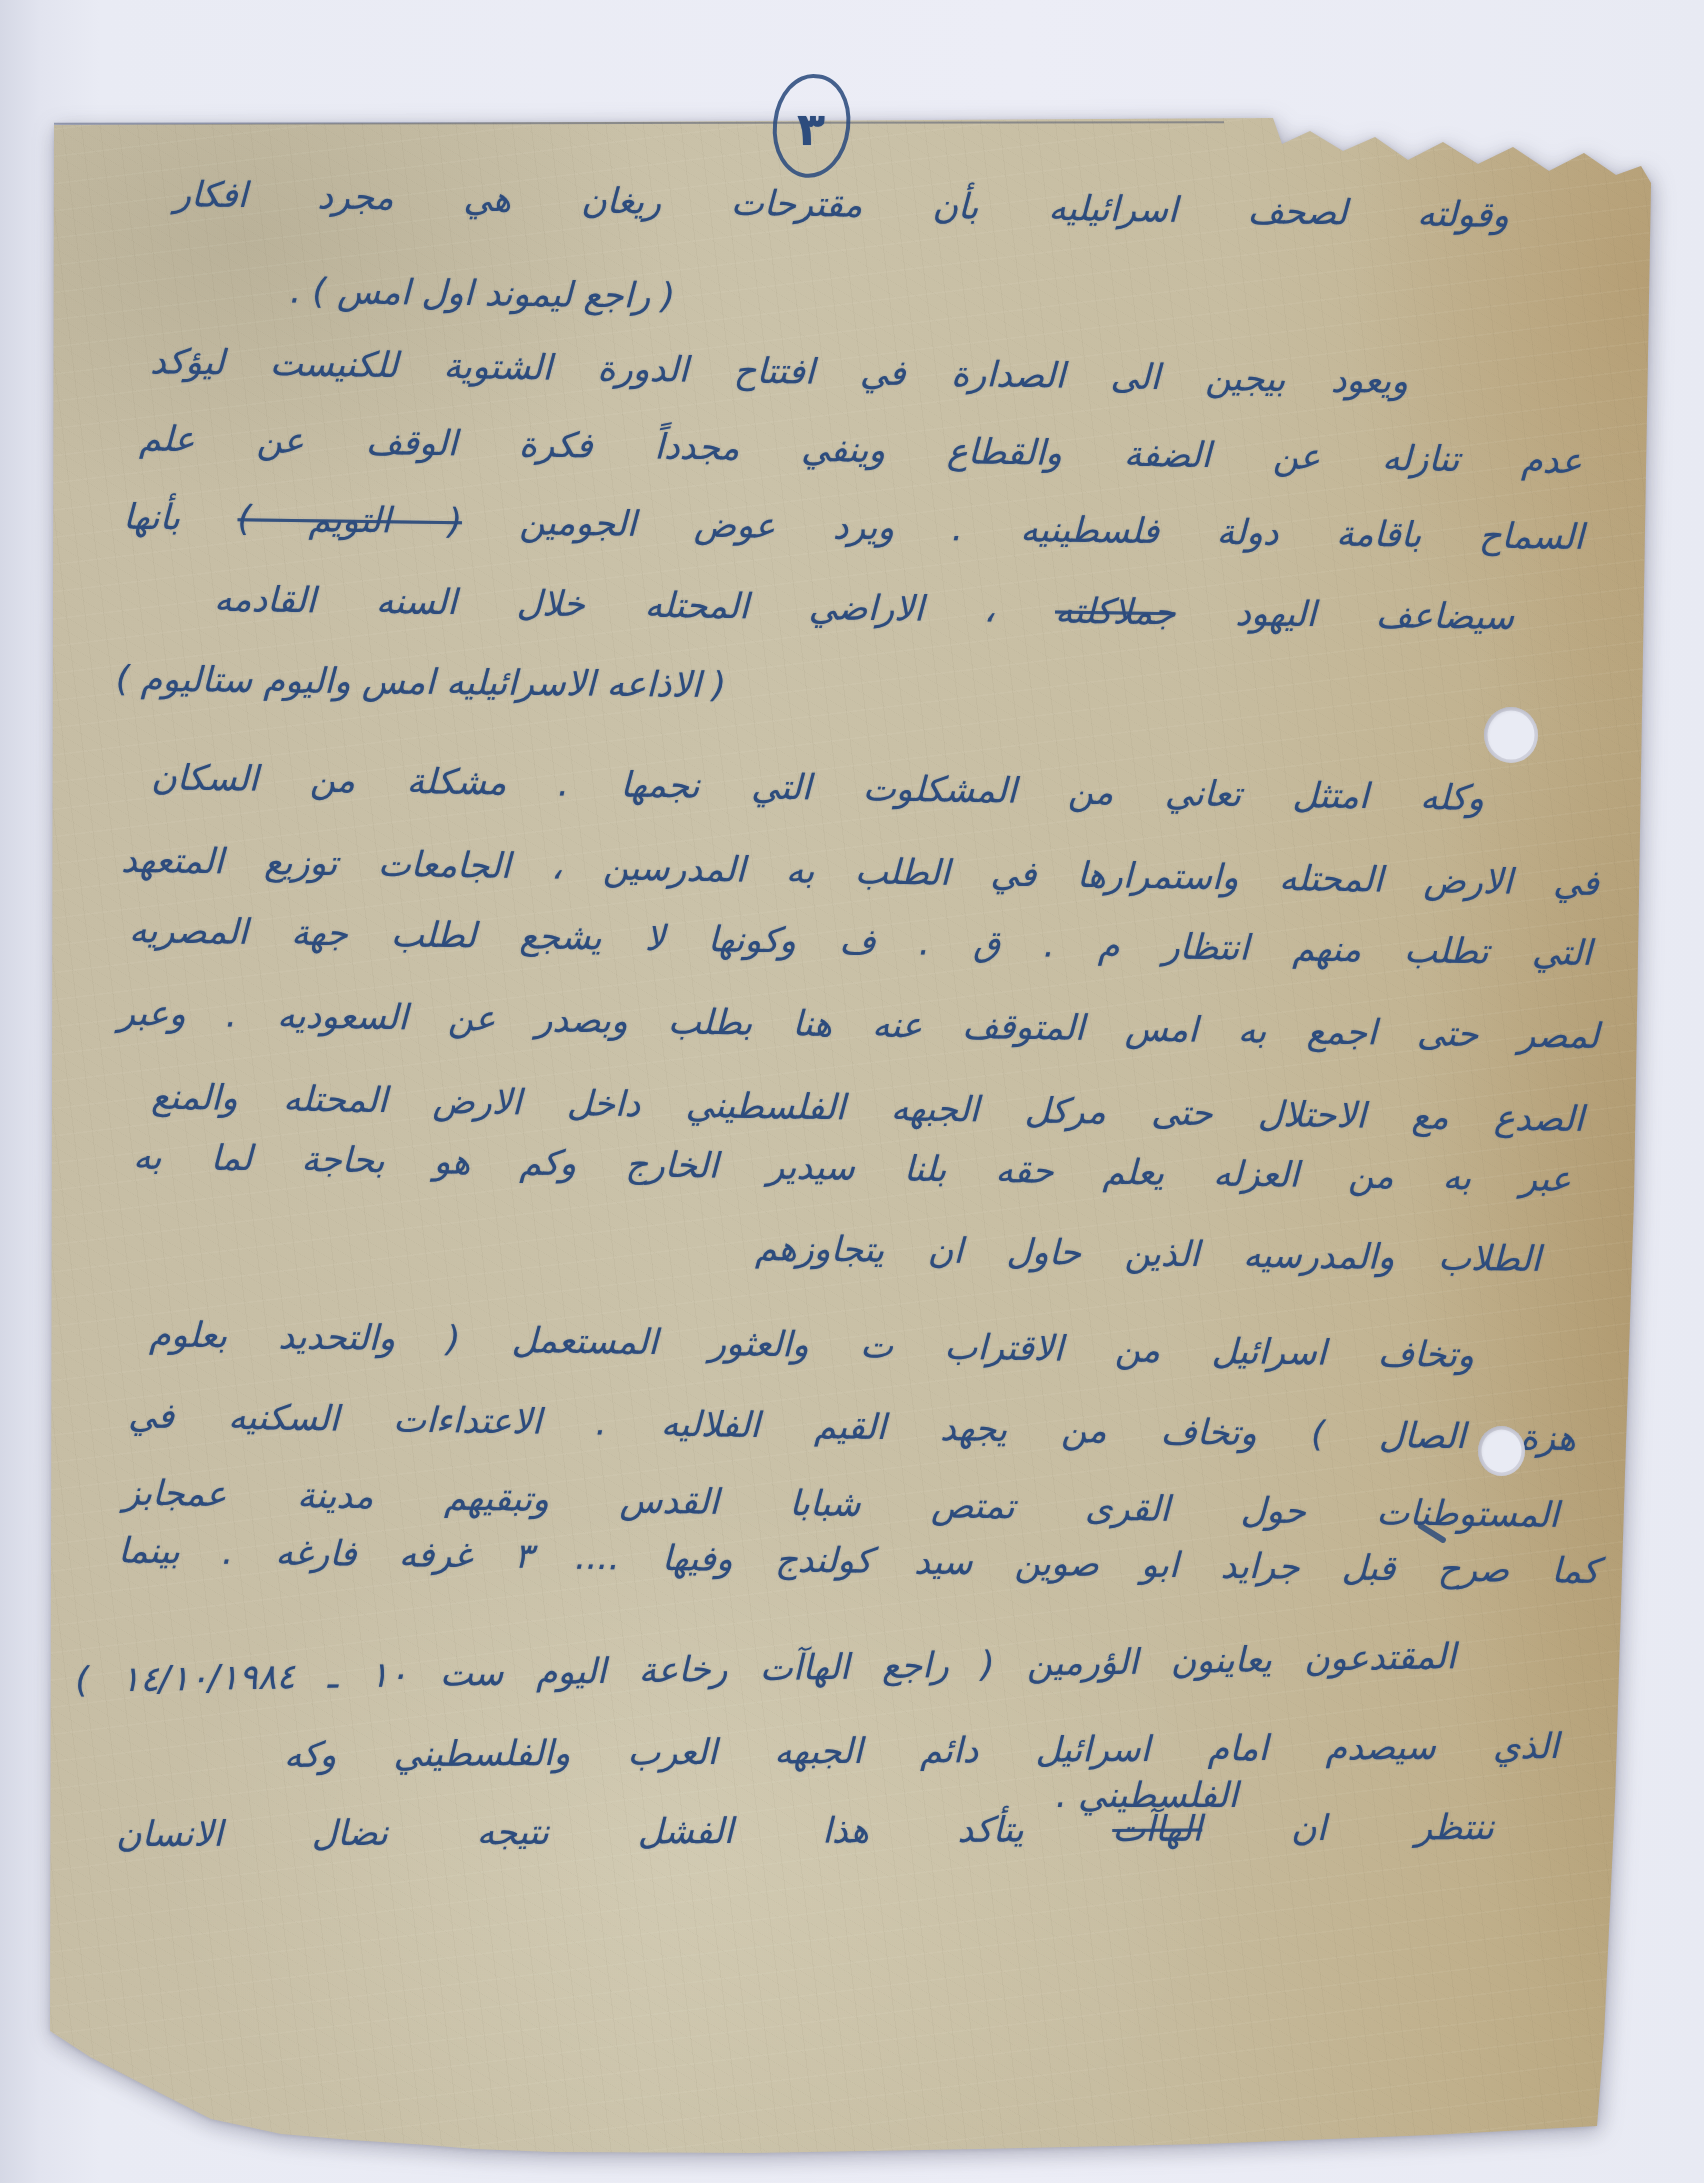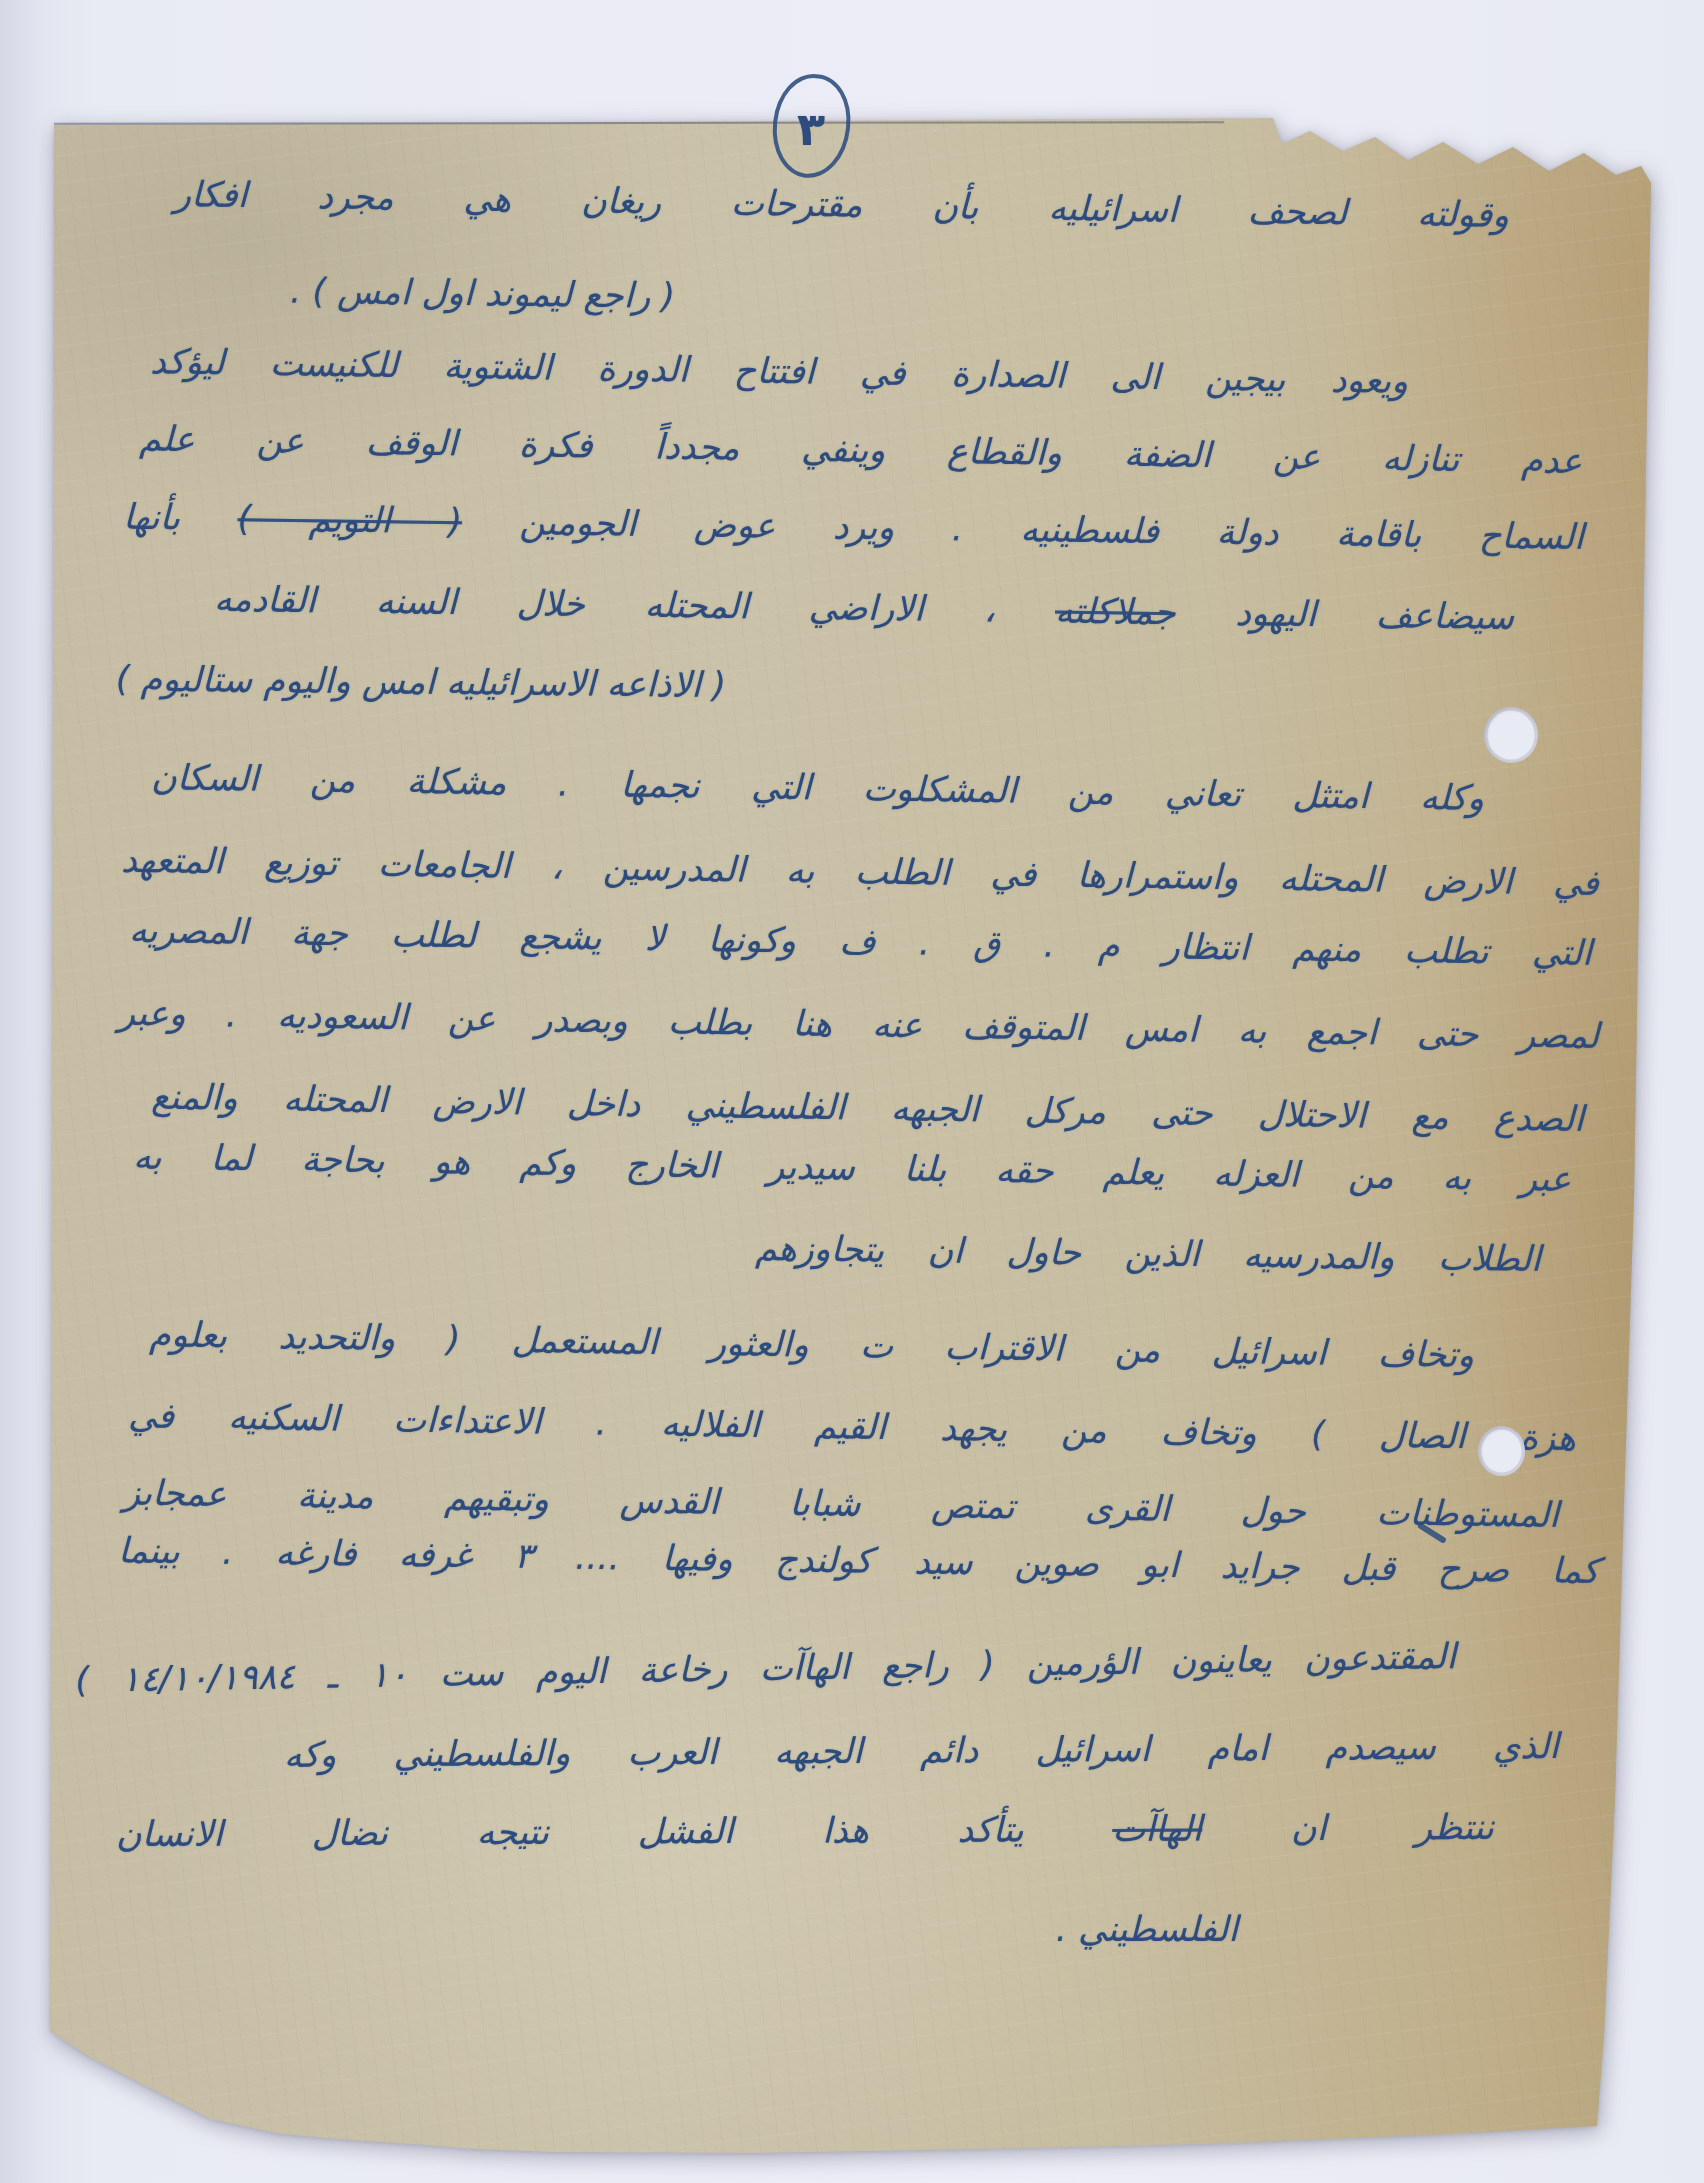--- a/index.html
+++ b/index.html
@@ -140,21 +140,21 @@
       <div class="line justify" style="top: 1082px; right: 121px; width: 1433px; transform: rotate(0.9deg);"><span>الصدع مع الاحتلال حتى مركل الجبهه الفلسطيني داخل الارض المحتله والمنع</span></div>
       <div class="line justify" style="top: 1142px; right: 134px; width: 1438px; transform: rotate(0.9deg);"><span>عبر به من العزله يعلم حقه بلنا سيدير الخارج وكم هو بحاجة لما به</span></div>
       <div class="line justify" style="top: 1222px; right: 164px; width: 786px; transform: rotate(0.8deg);"><span>الطلاب والمدرسيه الذين حاول ان يتجاوزهم</span></div>
       <div class="line justify" style="top: 1318px; right: 231px; width: 1325px; transform: rotate(0.9deg);"><span>وتخاف اسرائيل من الاقتراب ت والعثور المستعمل ( والتحديد بعلوم</span></div>
       <div class="line justify" style="top: 1401px; right: 129px; width: 1448px; transform: rotate(0.9deg);"><span>هزة الصال ) وتخاف من يجهد القيم الفلاليه . الاعتداءات السكنيه في</span></div>
       <div class="line justify" style="top: 1478px; right: 146px; width: 1436px; transform: rotate(0.9deg);"><span>المستوطنات حول القرى تمتص شبابا القدس وتبقيهم مدينة عمجابز</span></div>
       <div class="line justify" style="top: 1534px; right: 106px; width: 1481px; transform: rotate(0.8deg);"><span>كما صرح قبل جرايد ابو صوين سيد كولندج وفيها .... ٣ غرفه فارغه . بينما</span></div>
       <div class="line justify" style="top: 1619px; right: 249px; width: 1381px; transform: rotate(-1deg);"><span>المقتدعون يعاينون الؤرمين ( راجع الهاآت رخاعة اليوم ست ١٠ ـ ١٤/١٠/١٩٨٤ )</span></div>
       <div class="line justify" style="top: 1709px; right: 146px; width: 1275px; transform: rotate(-0.4deg);"><span>الذي سيصدم امام اسرائيل دائم الجبهه العرب والفلسطيني وكه</span></div>
       <div class="line justify" style="top: 1790px; right: 211px; width: 1378px; transform: rotate(-0.3deg);"><span>ننتظر ان </span><span class="strike">الهاآت</span><span> يتأكد هذا الفشل نتيجه نضال الانسان</span></div>
-      <div class="line center" style="top: 1892px; right: 467px; width: 181px; transform: rotate(0deg);"><span>الفلسطيني .</span></div>
+      <div class="line center" style="top: 1758px; right: 467px; width: 181px; transform: rotate(0deg);"><span>الفلسطيني .</span></div>
     </div>
 
   <div class="hole" id="hole-top"></div>
   <div class="hole" id="hole-bottom"></div>
 
   <div class="ink-mark" style="left:1416px; top:1530px; width:32px; height:5.5px; transform:rotate(32deg);"></div>
 </div>
 
 
 </body></html>

